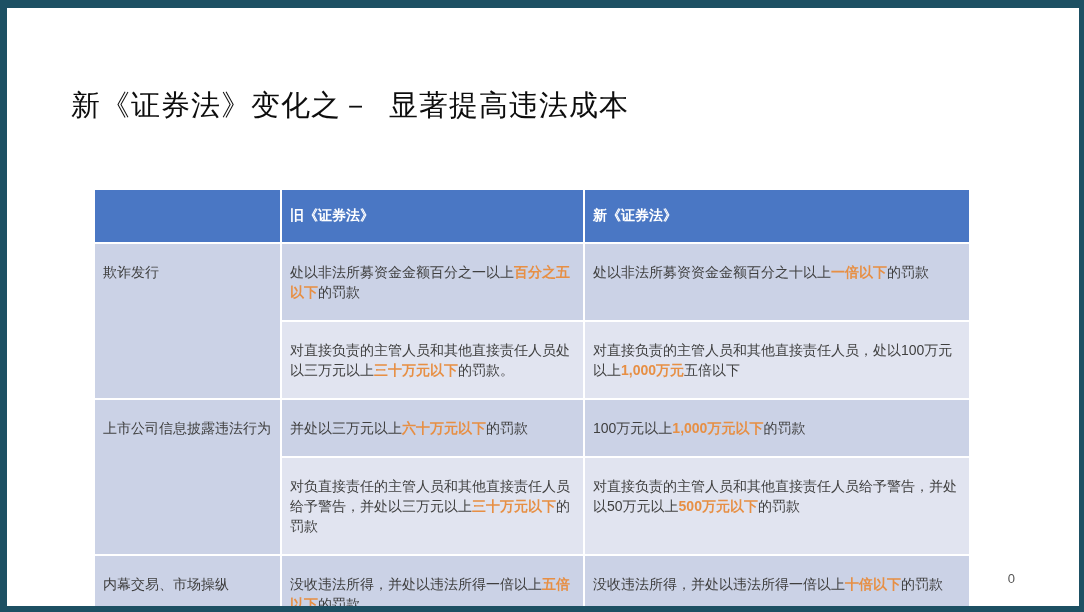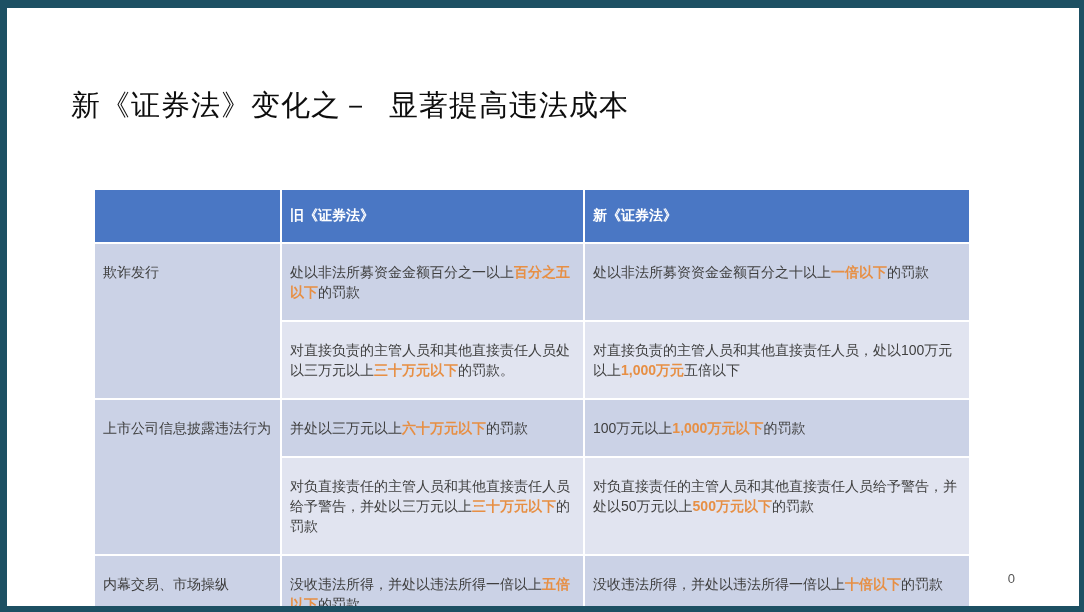--- a/index.html
+++ b/index.html
@@ -69,21 +69,21 @@
           <td class="cell-old"><span>对直接负责的主管人员和其他直接责任人员处以三万元以上</span><span class="hl">三十万元以下</span><span>的罚款。</span></td>
           <td class="cell-new"><span>对直接负责的主管人员和其他直接责任人员，处以100万元以上</span><span class="hl">1,000万元</span><span>五倍以下</span></td>
         </tr>
         <tr class="band-dark">
           <td class="cell-category" rowspan="2">上市公司信息披露违法行为</td>
           <td class="cell-old"><span>并处以三万元以上</span><span class="hl">六十万元以下</span><span>的罚款</span></td>
           <td class="cell-new"><span>100万元以上</span><span class="hl">1,000万元以下</span><span>的罚款</span></td>
         </tr>
         <tr class="band-light">
           <td class="cell-old"><span>对负直接责任的主管人员和其他直接责任人员给予警告，并处以三万元以上</span><span class="hl">三十万元以下</span><span>的罚款</span></td>
-          <td class="cell-new"><span>对负直接责任的主管人员和其他直接责任人员给予警告，并处以50万元以上</span><span class="hl">500万元以下</span><span>的罚款</span></td>
+          <td class="cell-new"><span>对直接负责的主管人员和其他直接责任人员给予警告，并处以50万元以上</span><span class="hl">500万元以下</span><span>的罚款</span></td>
         </tr>
         <tr class="band-dark">
           <td class="cell-category">内幕交易、市场操纵</td>
           <td class="cell-old"><span>没收违法所得，并处以违法所得一倍以上</span><span class="hl">五倍以下</span><span>的罚款</span></td>
           <td class="cell-new"><span>没收违法所得，并处以违法所得一倍以上</span><span class="hl">十倍以下</span><span>的罚款</span></td>
         </tr>
       </tbody>
   </table>
 
   <div class="page-number">0</div>

